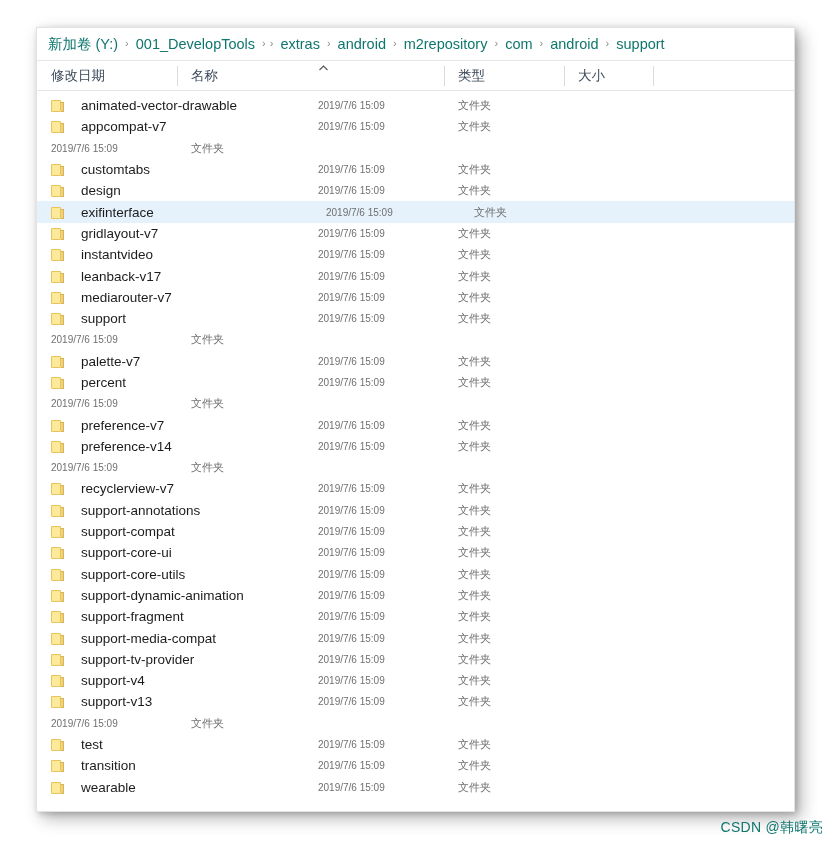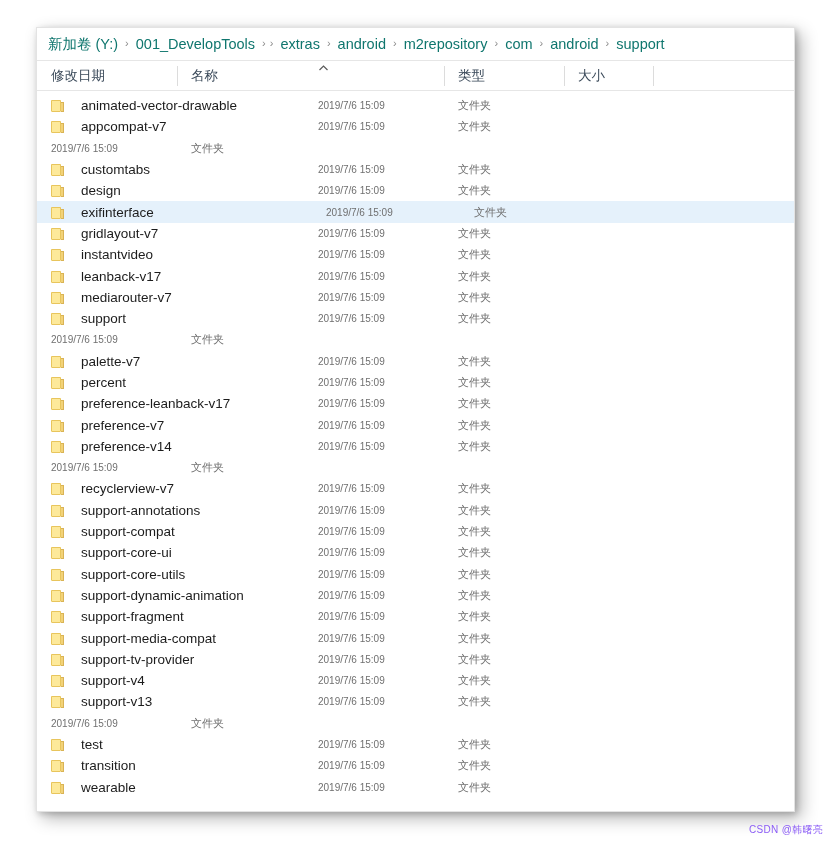--- a/index.html
+++ b/index.html
@@ -191,22 +191,22 @@
     border-left: none;
     box-sizing: border-box;
   }
   .name-text { display: inline-block; margin-left: 10px; }
 
   
   .watermark {
     position: absolute;
     right: 10px;
     bottom: 8px;
-    font-size: 10px;
-    color: #8b5cf6;
+    font-size: 14px;
+    color: #0f766e;
     font-family: "Liberation Sans", "DejaVu Sans", sans-serif;
     user-select: none;
     letter-spacing: 0.3px;
   }
 </style>
 </head>
 <body>
 
 <div id="root">
 
@@ -403,27 +403,20 @@
               <span class="body"></span>
               <span class="tab"></span>
             </span>
             <span class="name-text">percent</span>
           </div>
           <div class="cell cell-date">2019/7/6 15:09</div>
           <div class="cell cell-type">文件夹</div>
           <div class="cell cell-size"></div>
         </div>
         <div class="row">
-          <div class="cell cell-name">
-            <span class="folder-icon">
-              <span class="body"></span>
-              <span class="tab"></span>
-            </span>
-            <span class="name-text">preference-leanback-v17</span>
-          </div>
           <div class="cell cell-date">2019/7/6 15:09</div>
           <div class="cell cell-type">文件夹</div>
           <div class="cell cell-size"></div>
         </div>
         <div class="row">
           <div class="cell cell-name">
             <span class="folder-icon">
               <span class="body"></span>
               <span class="tab"></span>
             </span>

